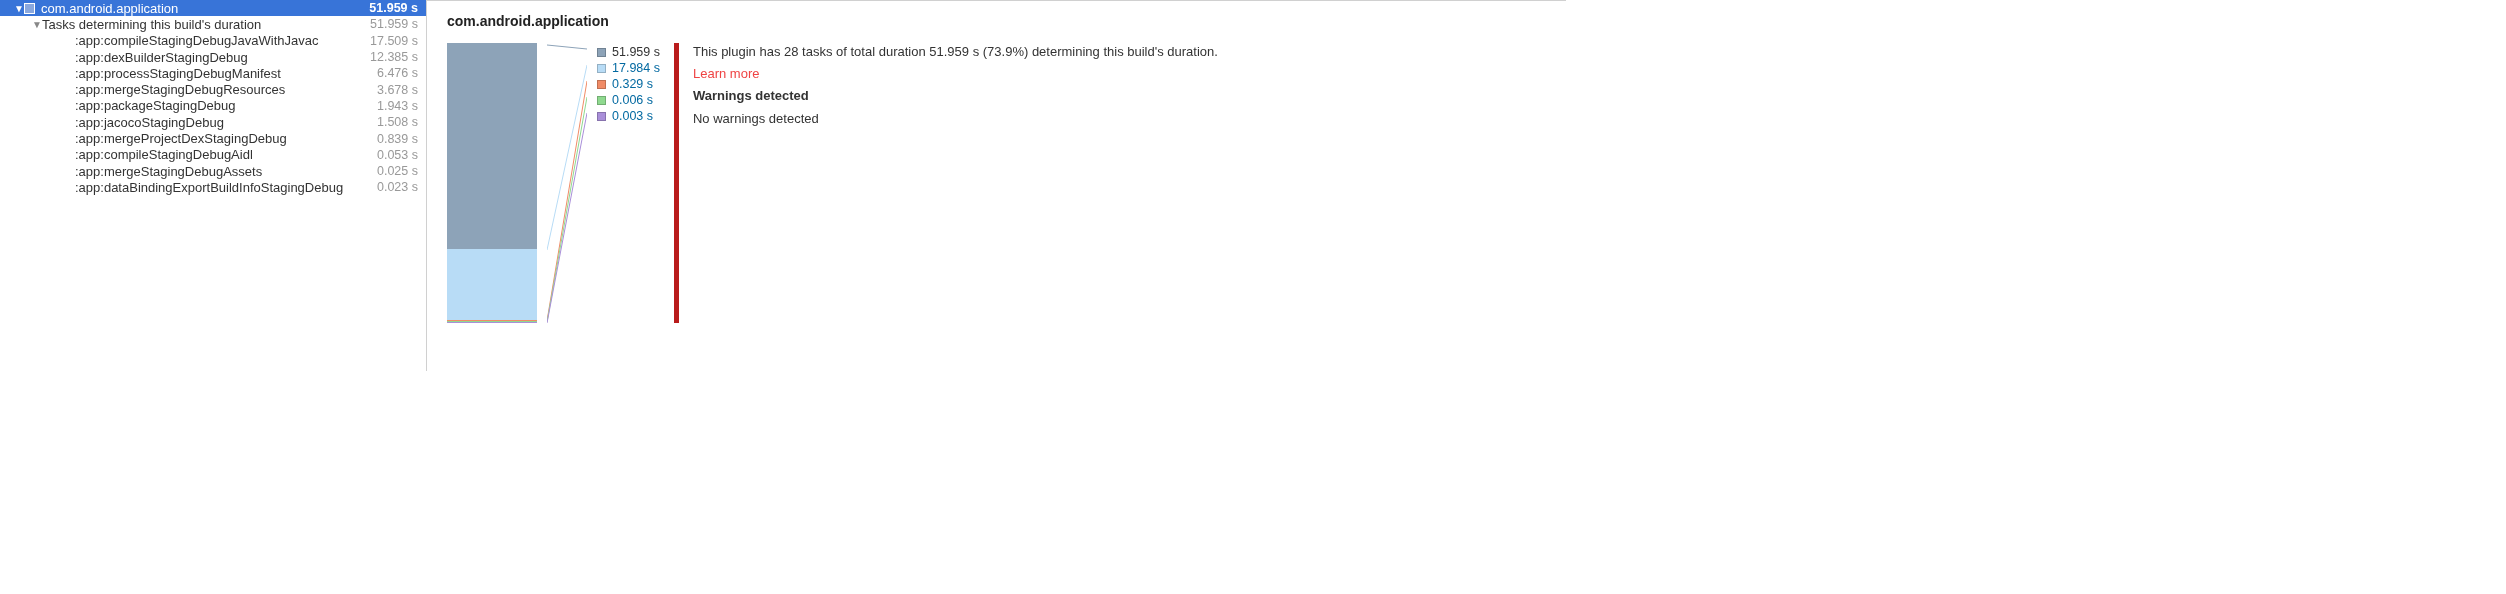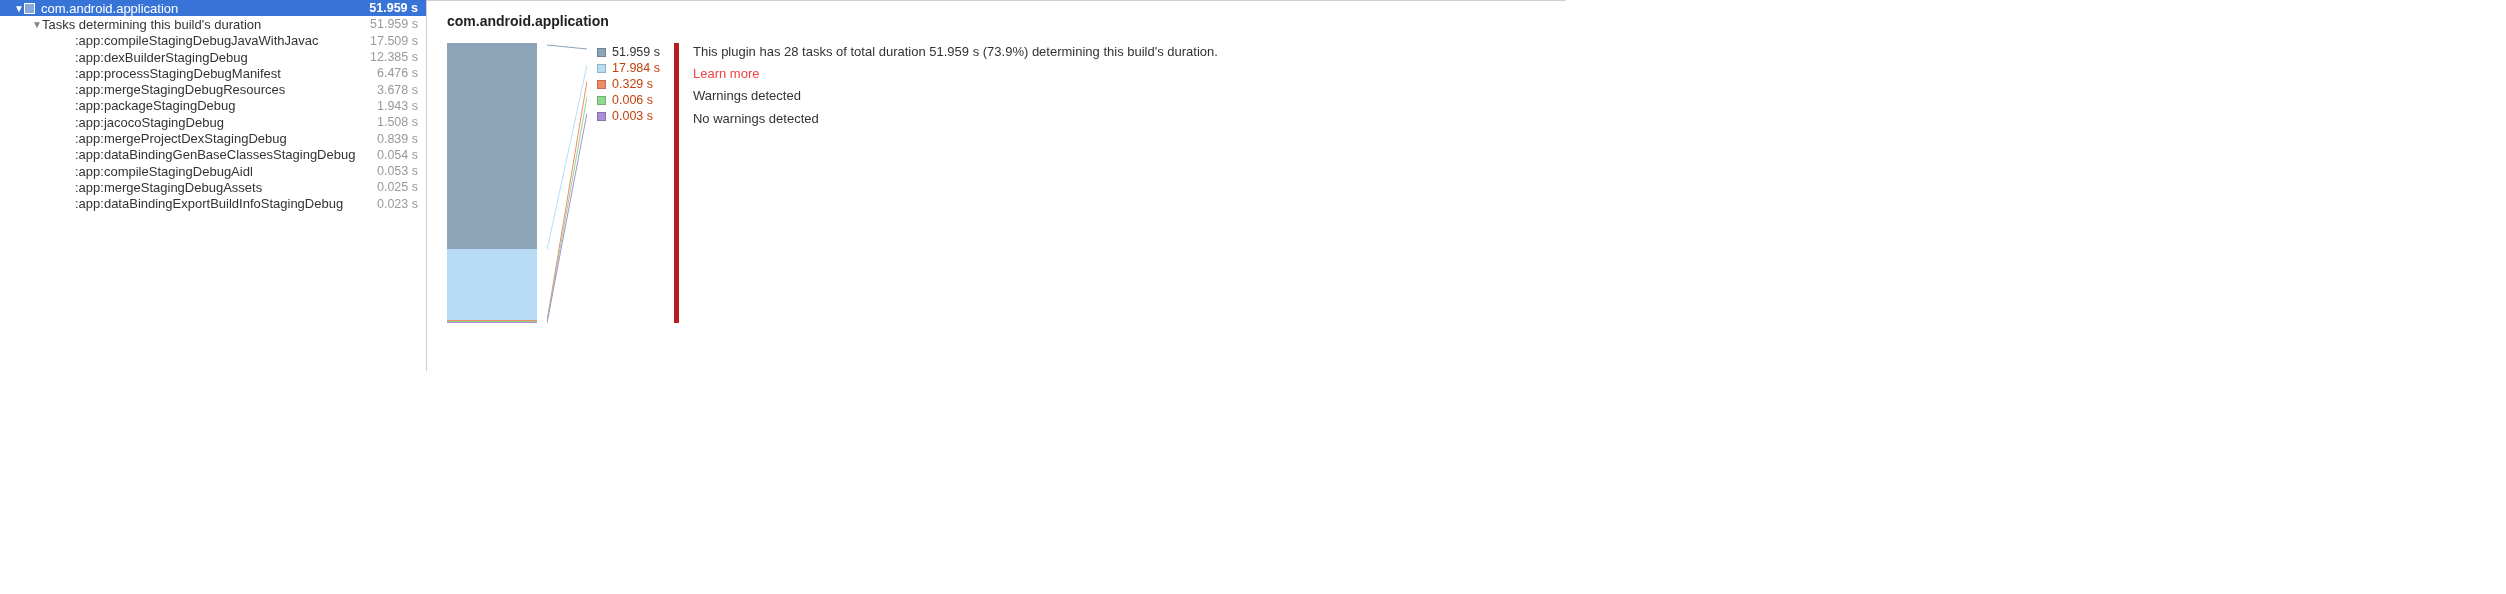--- a/index.html
+++ b/index.html
@@ -107,36 +107,36 @@
       display: flex;
       align-items: center;
       gap: 6px;
     }
     .swatch {
       width: 9px;
       height: 9px;
       border: 1px solid rgba(0,0,0,0.2);
     }
     .legend-row .val { color: #333; }
-    .legend-row.dim .val { color: #c2410c; }
+    .legend-row.dim .val { color: #0369a1; }
     .info-col {
       border-left: 5px solid #b91c1c;
       padding-left: 14px;
       flex: 1;
     }
     .info-col p {
       margin-bottom: 4px;
       line-height: 1.4;
     }
     .link {
       color: #ef4444;
       cursor: pointer;
     }
     .warn-head {
-      font-weight: 400;
+      font-weight: 700;
       margin-bottom: 4px;
     }
     .connector-svg {
       width: 40px;
       height: 280px;
     }
   </style>
 </head>
 <body>
 
@@ -173,24 +173,20 @@
         <span class="label">:app:packageStagingDebug</span>
         <span class="time">1.943 s</span>
       </div>
       <div class="tree-row indent-3">
         <span class="label">:app:jacocoStagingDebug</span>
         <span class="time">1.508 s</span>
       </div>
       <div class="tree-row indent-3">
         <span class="label">:app:mergeProjectDexStagingDebug</span>
         <span class="time">0.839 s</span>
-      </div>
-      <div class="tree-row indent-3">
-        <span class="label">:app:dataBindingGenBaseClassesStagingDebug</span>
-        <span class="time">0.054 s</span>
       </div>
       <div class="tree-row indent-3">
         <span class="label">:app:compileStagingDebugAidl</span>
         <span class="time">0.053 s</span>
       </div>
       <div class="tree-row indent-3">
         <span class="label">:app:mergeStagingDebugAssets</span>
         <span class="time">0.025 s</span>
       </div>
       <div class="tree-row indent-3">

